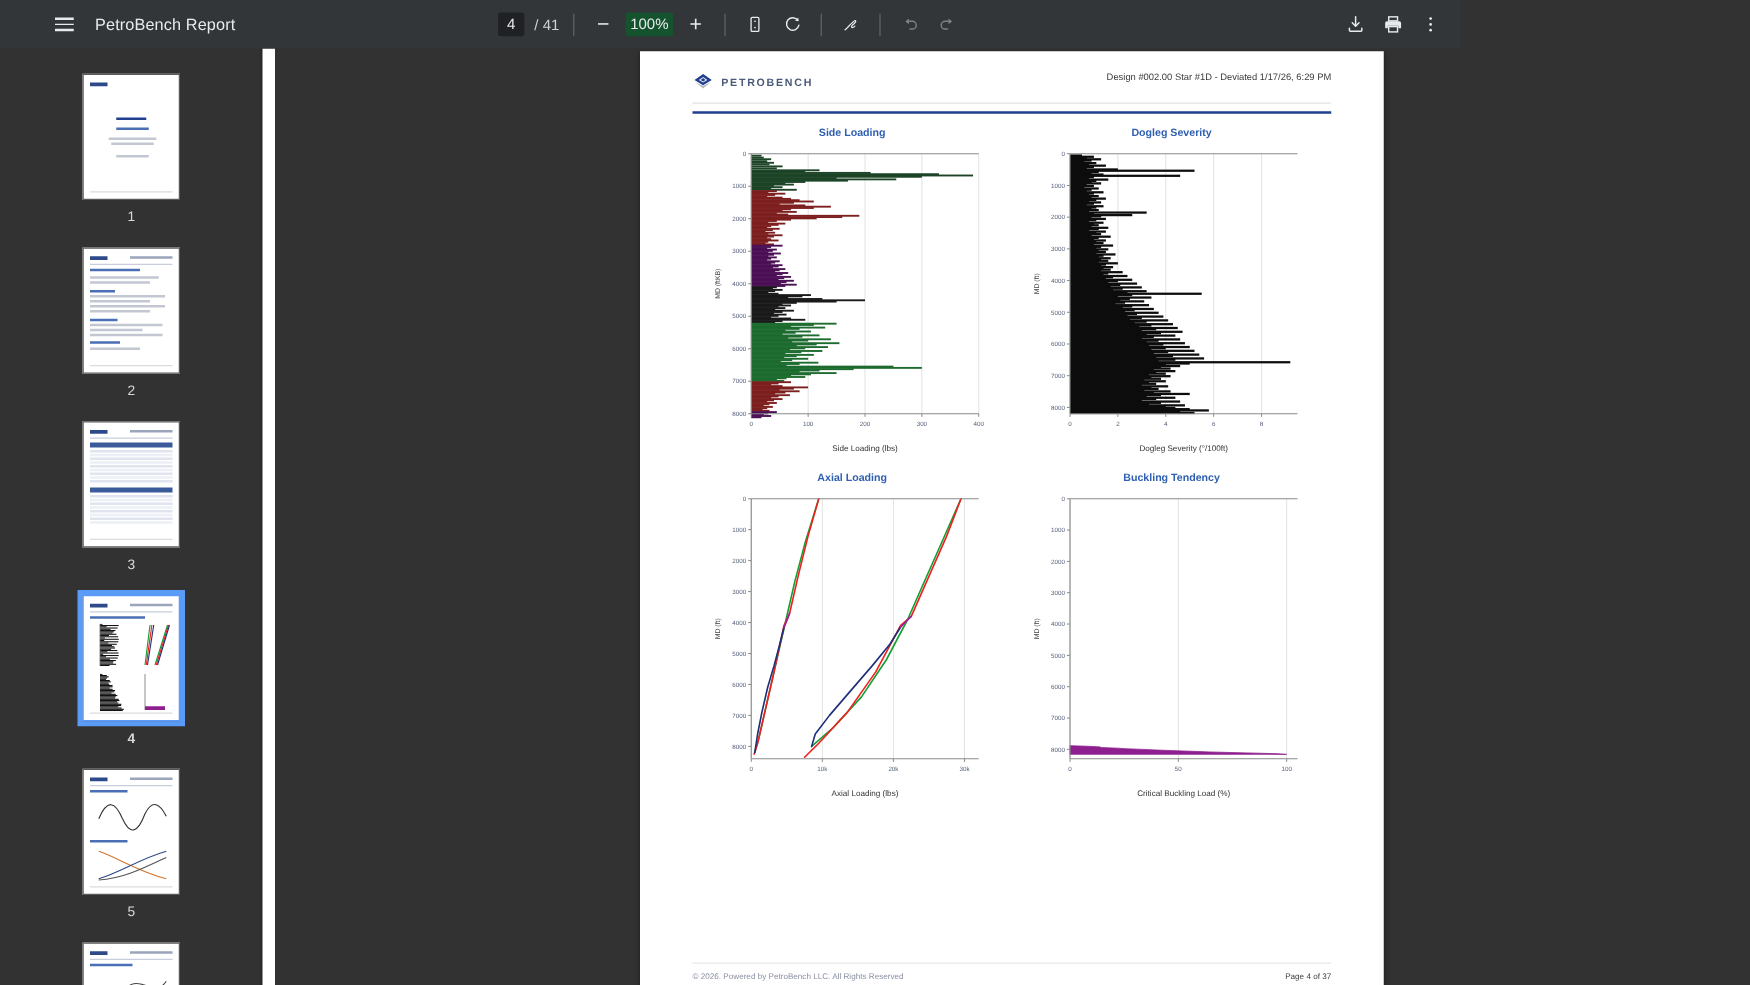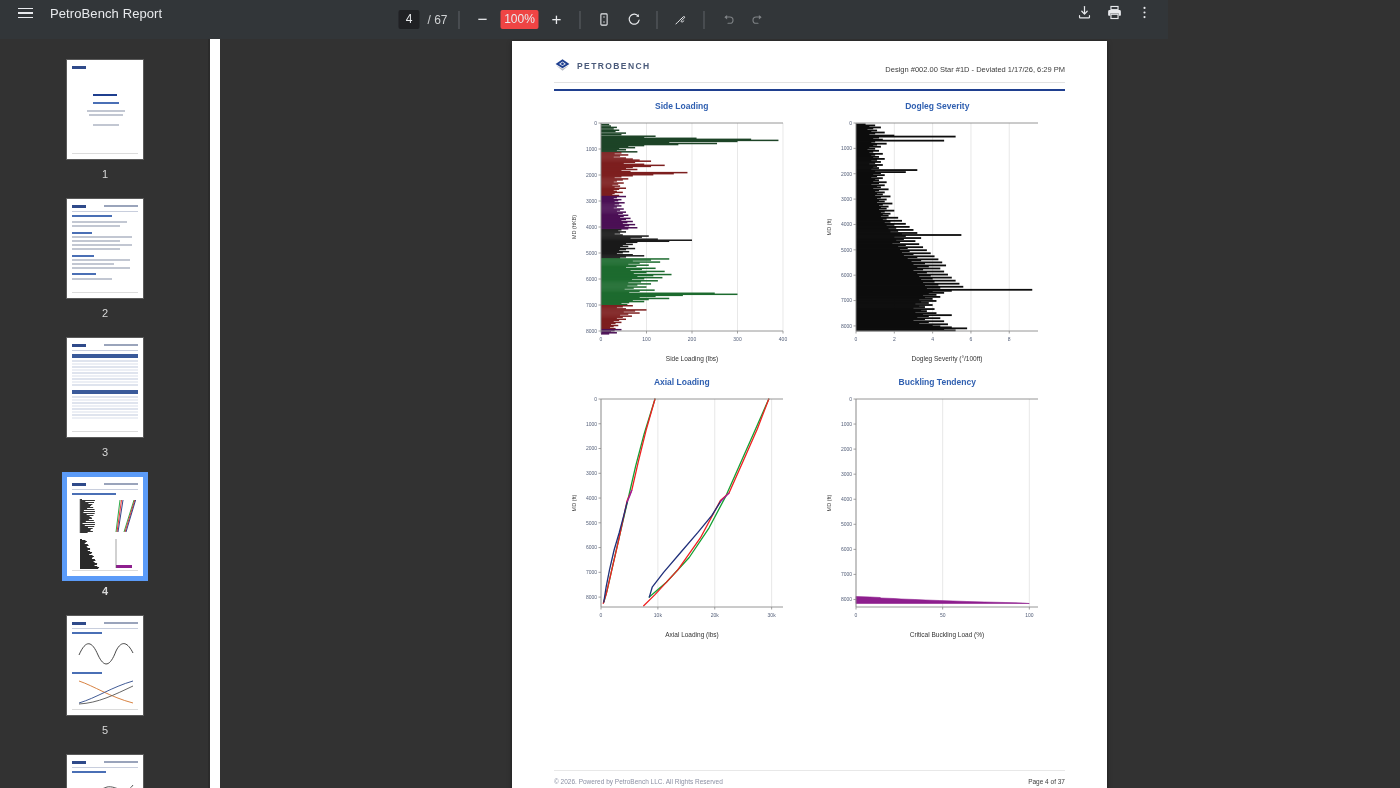--- a/index.html
+++ b/index.html
@@ -5,22 +5,23 @@
   * { box-sizing: border-box; margin: 0; padding: 0; }
   html, body {
     width: 1400px; height: 788px;
     font-family: "Liberation Sans", sans-serif;
     background: #323232; overflow: hidden;
   }
 
   
   #toolbar {
     position: absolute; top: 0; left: 0; width: 1168px; height: 39px;
-    background: #323639; display: flex; align-items: flex-start;
+    background: #323639; display: flex; align-items: center;
     color: #e8e8e8;
+    padding-left: 26px;
   }
   .tb-left { display: flex; align-items: center; padding-left: 12px; gap: 12px; }
   .menu-btn {
     width: 26px; height: 26px; display: flex; flex-direction: column;
     justify-content: center; align-items: center; gap: 3px; cursor: pointer;
     border-radius: 3px;
   }
   .menu-btn span { display: block; width: 15px; height: 1.6px; background: #e8eaed; }
   #doc-title { font-size: 13px; color: #e8eaed; letter-spacing: .1px; white-space: nowrap; }
 
@@ -35,21 +36,21 @@
     font-family: "Liberation Sans", sans-serif;
   }
   .page-total { font-size: 12px; color: #cfd1d3; margin-left: 2px; }
   .tb-sep { width: 1px; height: 18px; background: #5f6368; margin: 0 5px; }
   .icon-btn {
     width: 24px; height: 24px; display: flex; align-items: center;
     justify-content: center; cursor: pointer; border-radius: 3px; color: #e8eaed;
   }
   .icon-btn.dim { color: #7e8285; }
   .zoom-box {
-    background: #ef4444; color: #e8eaed; font-size: 12px;
+    background: #14532d; color: #e8eaed; font-size: 12px;
     width: 38px; height: 19px; text-align: center; border-radius: 2px;
     line-height: 19px; display: inline-block;
   }
   .pm { font-size: 17px; line-height: 17px; color: #e8eaed; user-select: none; }
   .tb-right {
     margin-left: auto; display: flex; align-items: center; gap: 6px; padding-right: 12px;
   }
 
   
   #sidebar {
@@ -96,21 +97,21 @@
   
   #viewer {
     position: absolute; top: 39px; left: 220px; width: 1180px; height: 749px;
     background: #323232; overflow: hidden;
   }
   #page {
     position: absolute; left: 292px; top: 2px; width: 595px; height: 760px;
     background: #ffffff; box-shadow: 0 1px 4px rgba(0,0,0,.5);
   }
   .pg-header {
-    display: flex; align-items: flex-end; justify-content: space-between;
+    display: flex; align-items: flex-start; justify-content: space-between;
     padding: 16px 42px 8px 42px;
   }
   .brand { display: flex; align-items: center; gap: 6px; }
   .brand-name { font-size: 8.5px; letter-spacing: 1.4px; color: #4a5a7a; font-weight: bold; }
   .pg-meta { font-size: 7.5px; color: #3c3c3c; }
   .hdr-rule { margin: 0 42px; height: 1px; background: #e2e2e2; }
 
   .pg-title {
     margin: 22px 42px 0 42px; font-size: 15px; font-weight: bold;
     color: #1f3f8f; letter-spacing: .1px;
@@ -145,21 +146,21 @@
     <div class="menu-btn">
       <span></span>
         <span></span>
         <span></span>
     </div>
     <div id="doc-title">PetroBench Report</div>
   </div>
 
   <div class="tb-center">
     <span class="page-box">4</span>
-    <span class="page-total">/ 67</span>
+    <span class="page-total">/ 41</span>
     <div class="tb-sep"></div>
     <div class="icon-btn">
       <span class="pm">−</span>
     </div>
     <span class="zoom-box">100%</span>
     <div class="icon-btn">
       <span class="pm">+</span>
     </div>
     <div class="tb-sep"></div>
     <div class="icon-btn">

